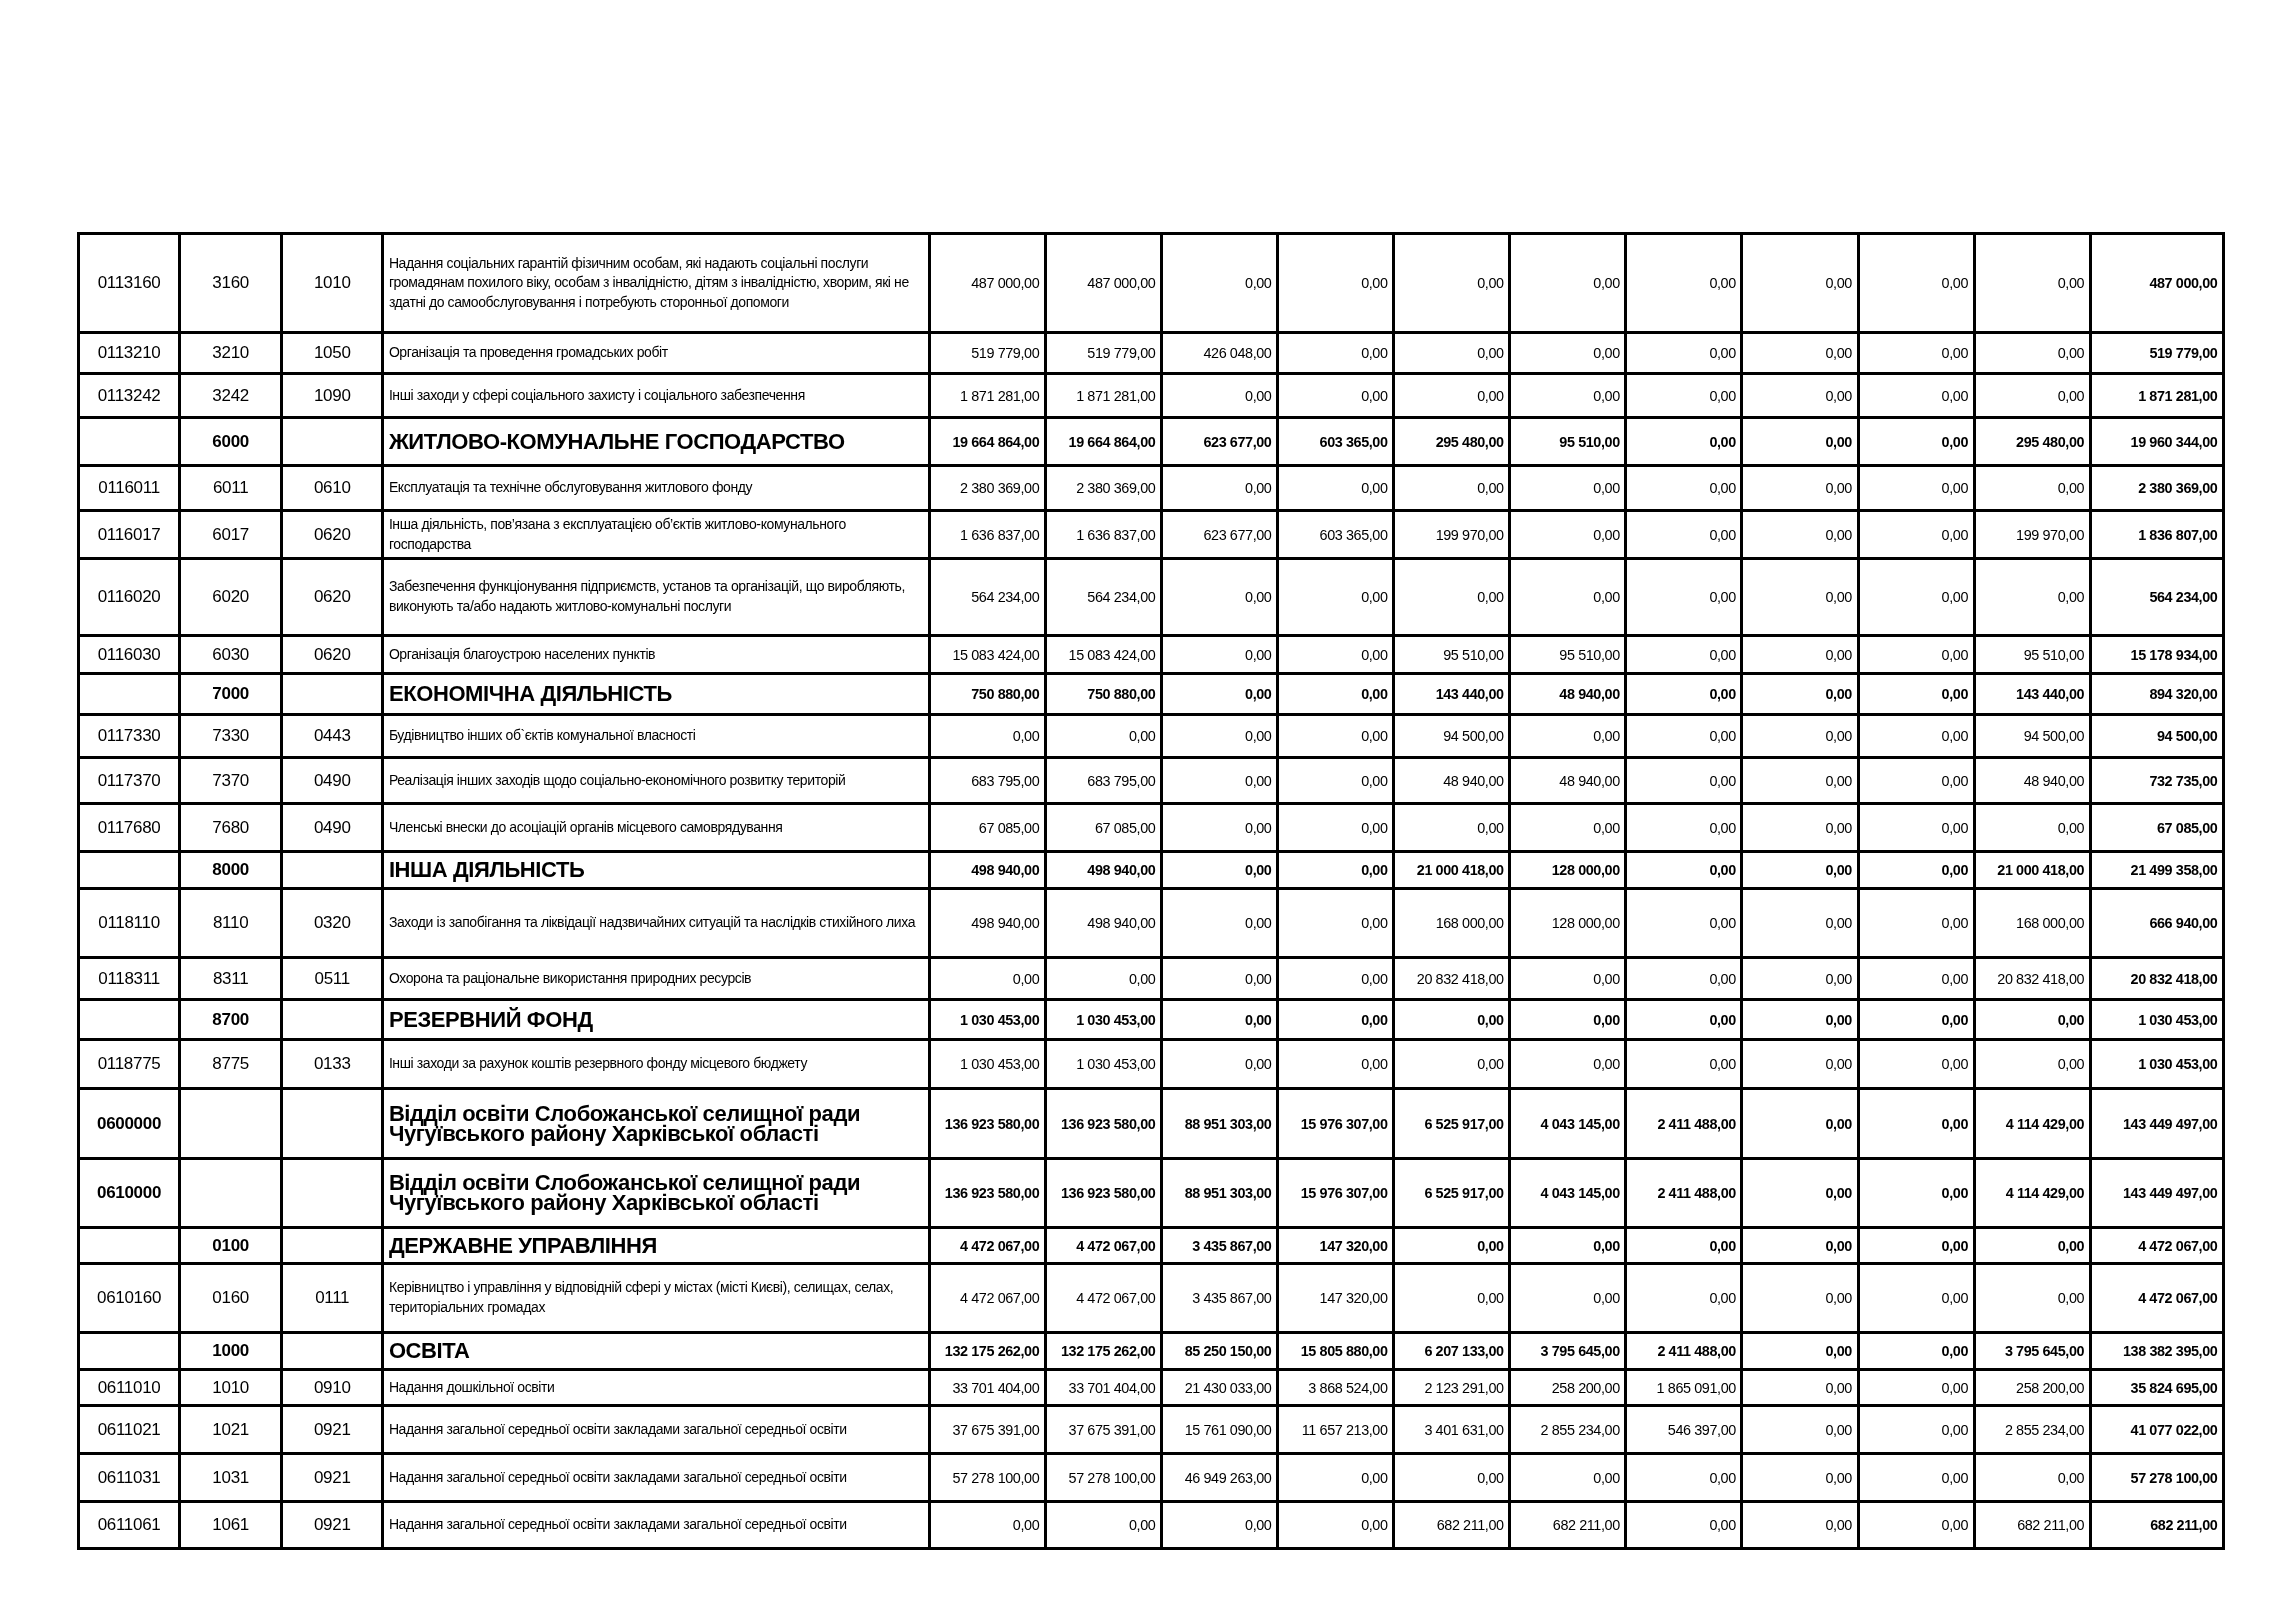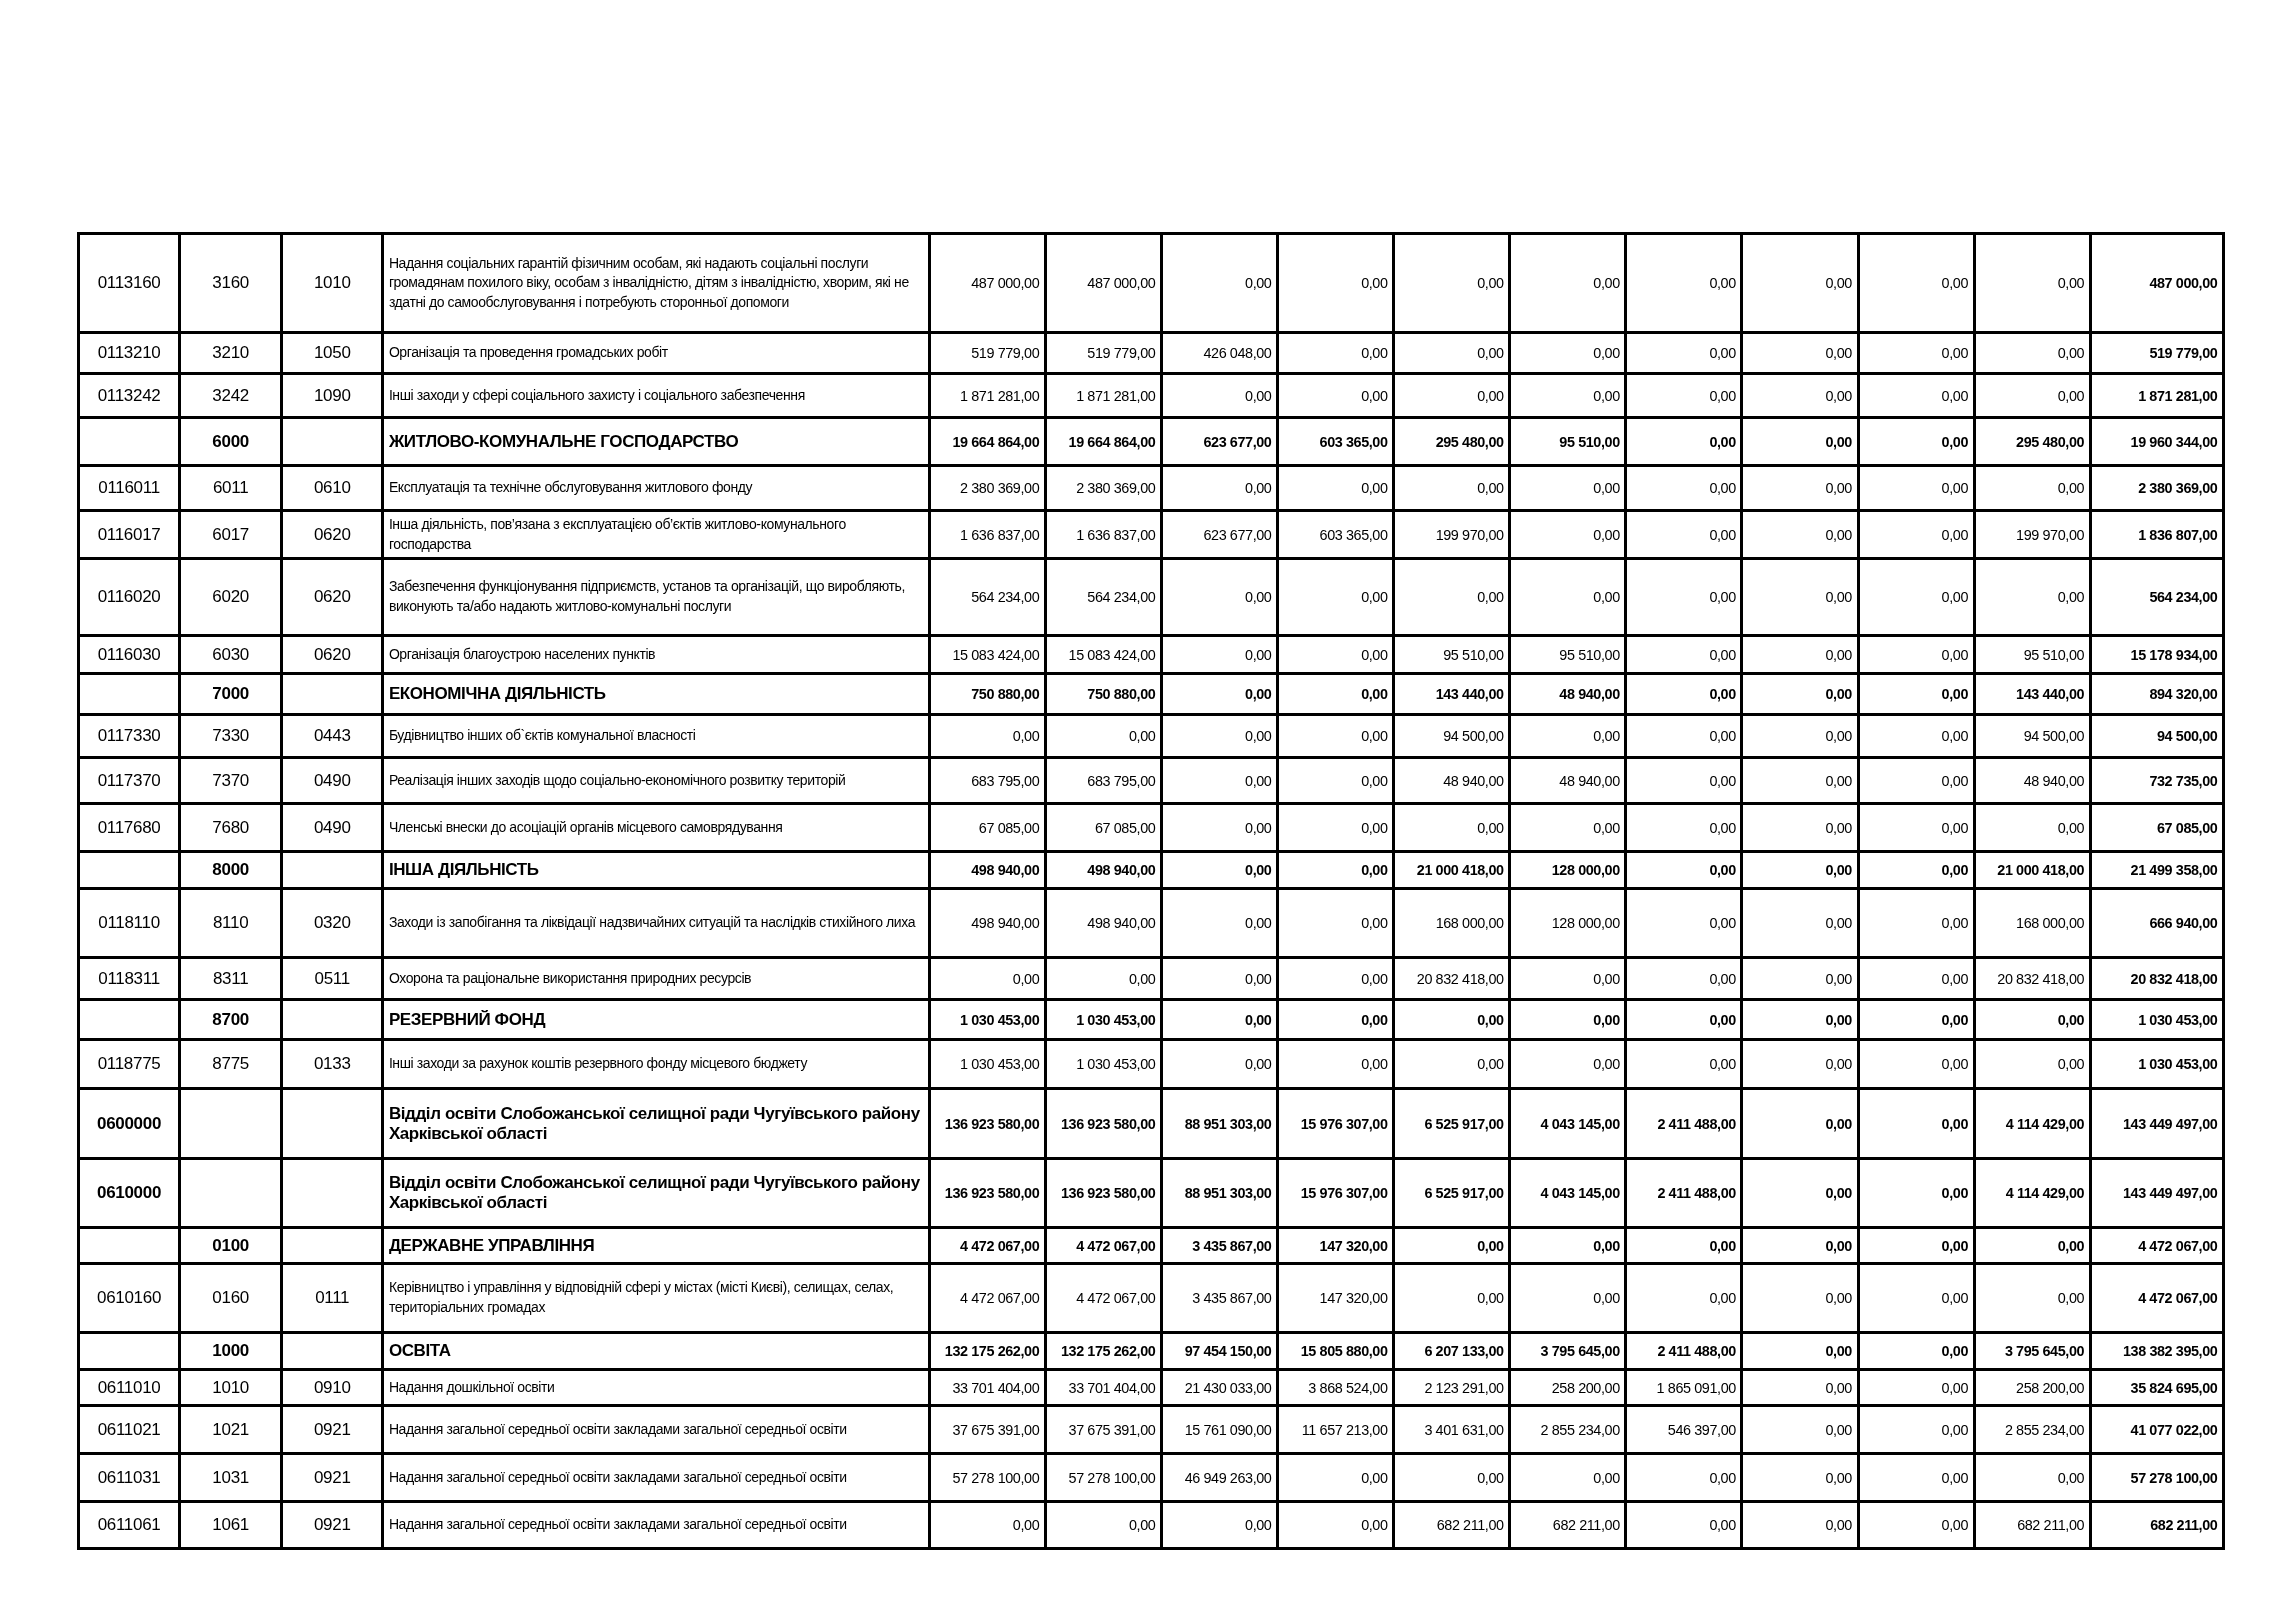--- a/index.html
+++ b/index.html
@@ -52,21 +52,21 @@
     white-space: nowrap;
     letter-spacing: -0.4px;
   }
   td.num.total {
     font-weight: bold;
   }
   tr.section td {
     font-weight: bold;
   }
   tr.section td.desc {
-    font-size: 17px;
+    font-size: 22px;
   }
 </style>
 </head>
 <body>
 
 <div class="sheet">
   <table class="budget">
     <colgroup>
       <col style="width:101px">
         <col style="width:102px">
@@ -442,21 +442,21 @@
           <td class="num">0,00</td>
           <td class="num total">4 472 067,00</td>
         </tr>
         <tr class="section" style="height: 37px;">
           <td class="code"></td>
           <td class="code">1000</td>
           <td class="code"></td>
           <td class="desc">ОСВІТА</td>
           <td class="num">132 175 262,00</td>
           <td class="num">132 175 262,00</td>
-          <td class="num">97 454 150,00</td>
+          <td class="num">85 250 150,00</td>
           <td class="num">15 805 880,00</td>
           <td class="num">6 207 133,00</td>
           <td class="num">3 795 645,00</td>
           <td class="num">2 411 488,00</td>
           <td class="num">0,00</td>
           <td class="num">0,00</td>
           <td class="num">3 795 645,00</td>
           <td class="num total">138 382 395,00</td>
         </tr>
         <tr style="height: 36px;">

